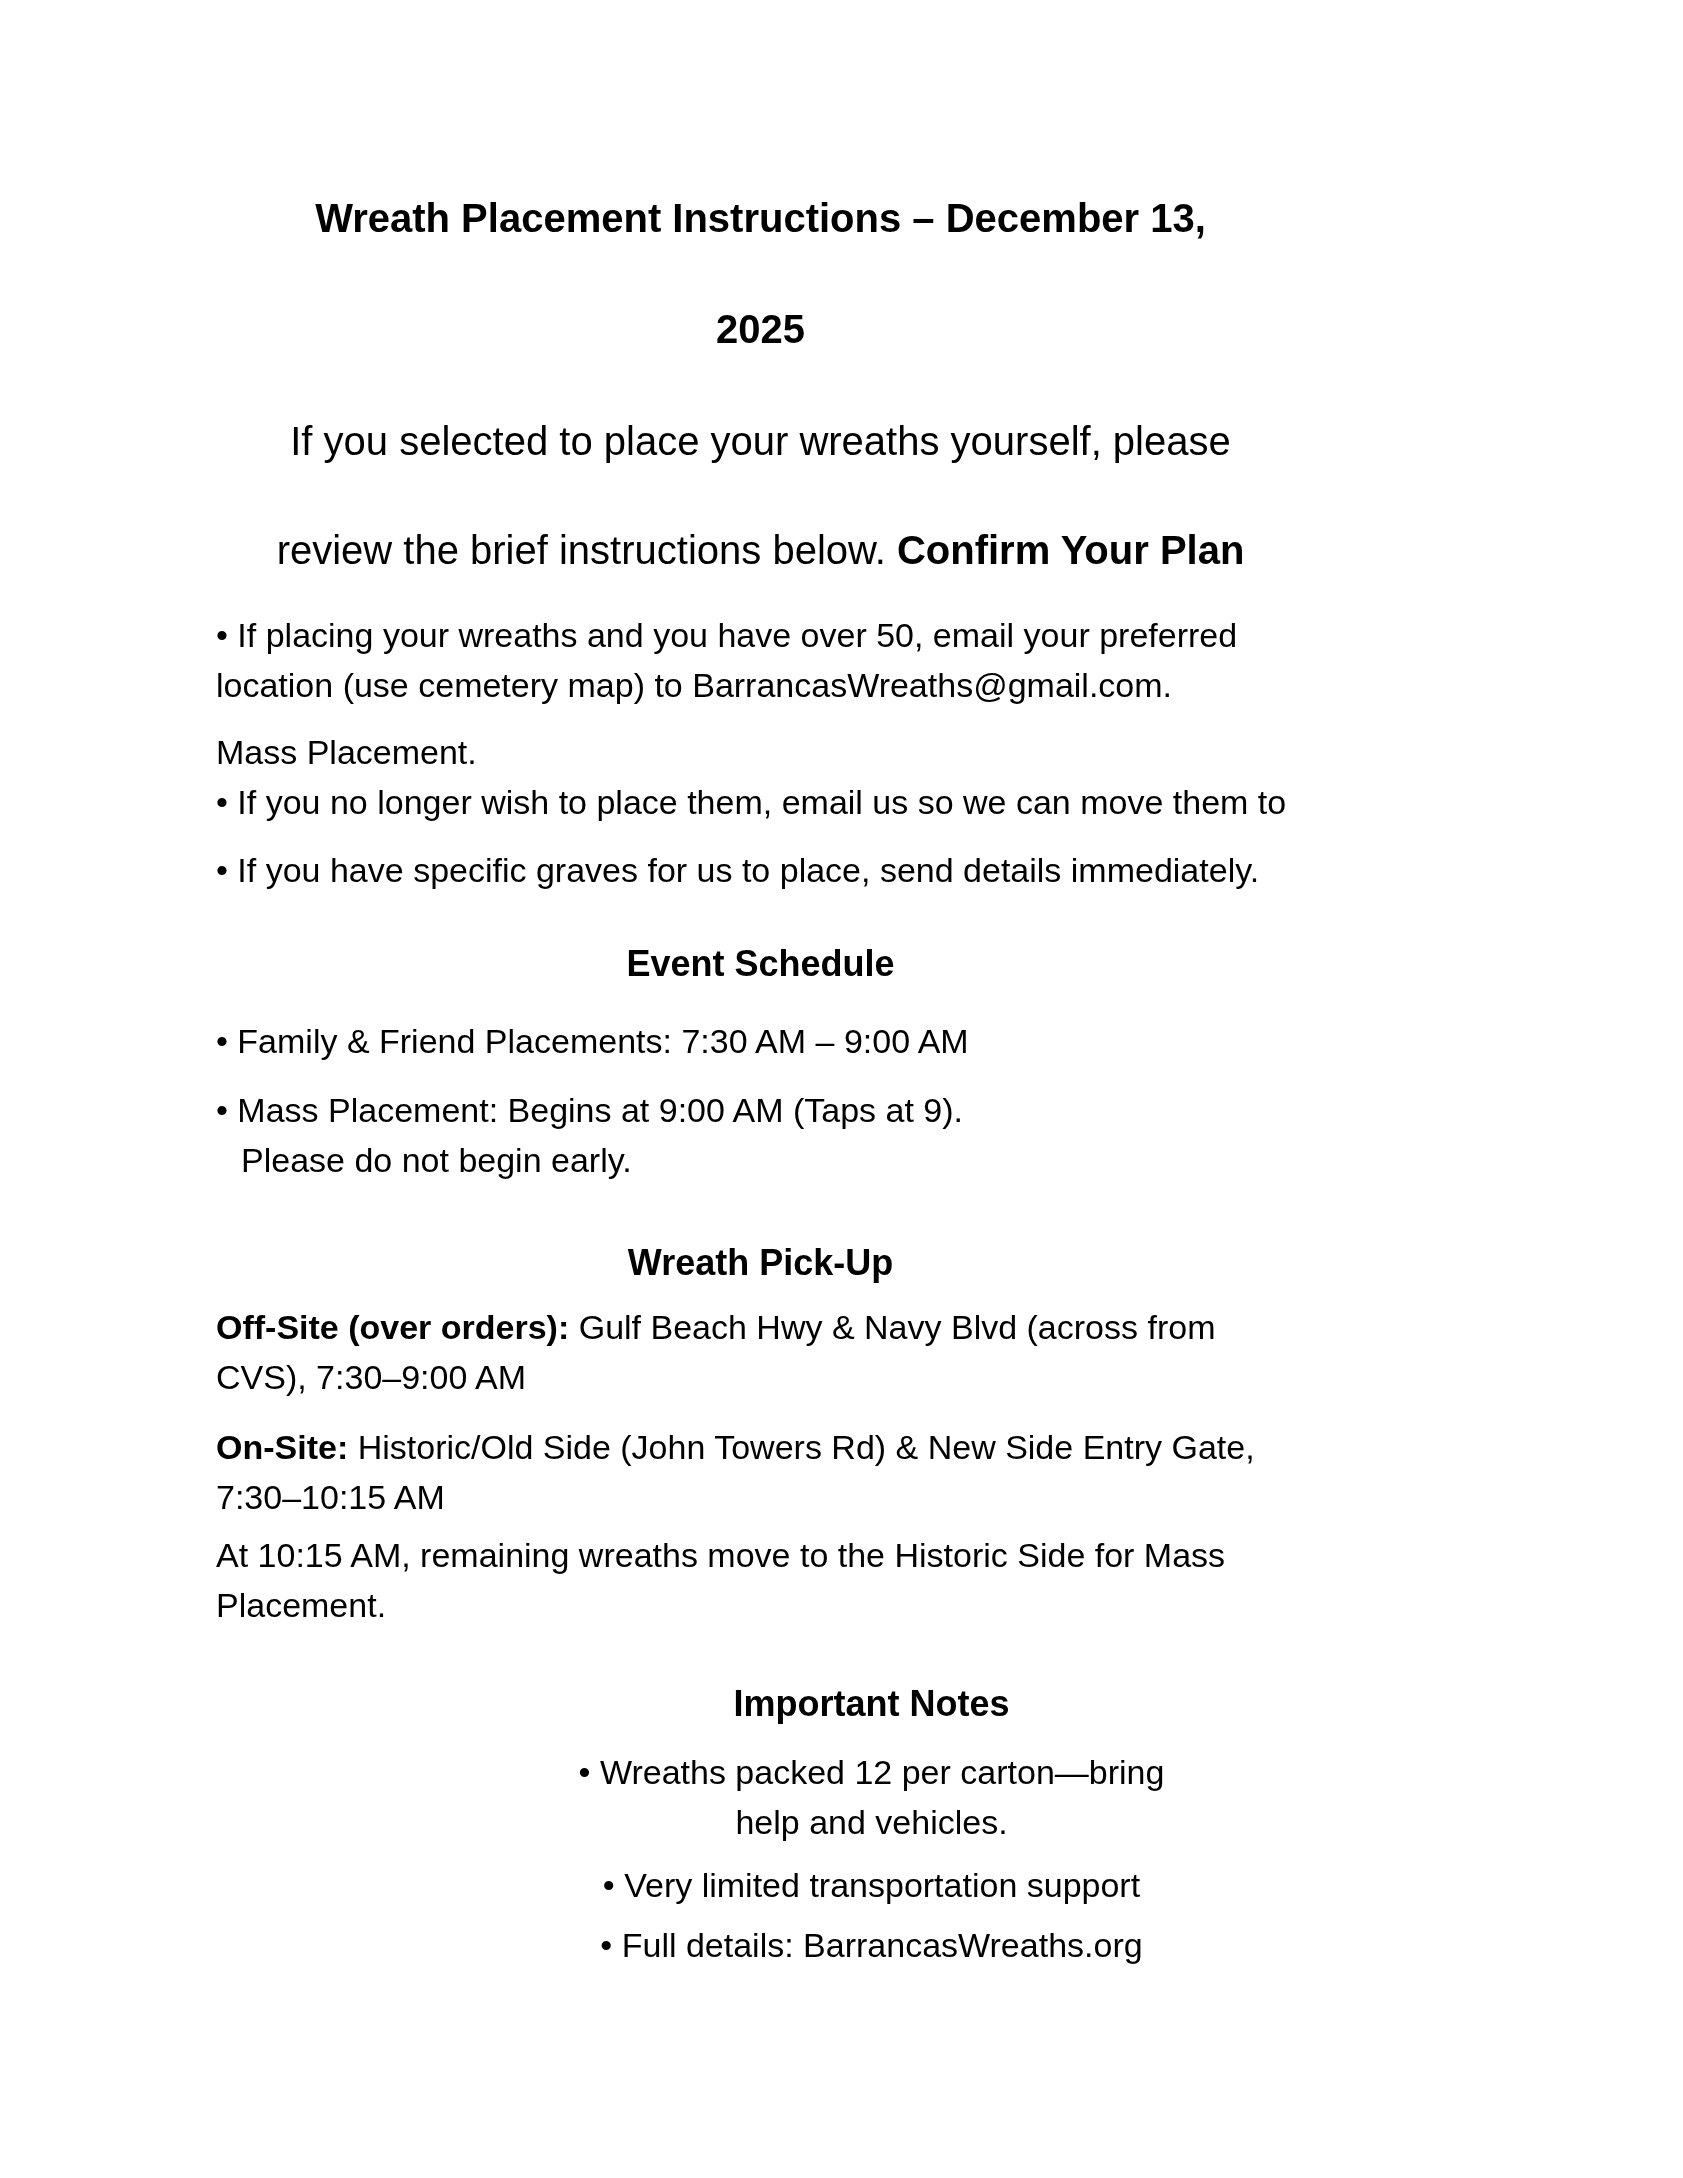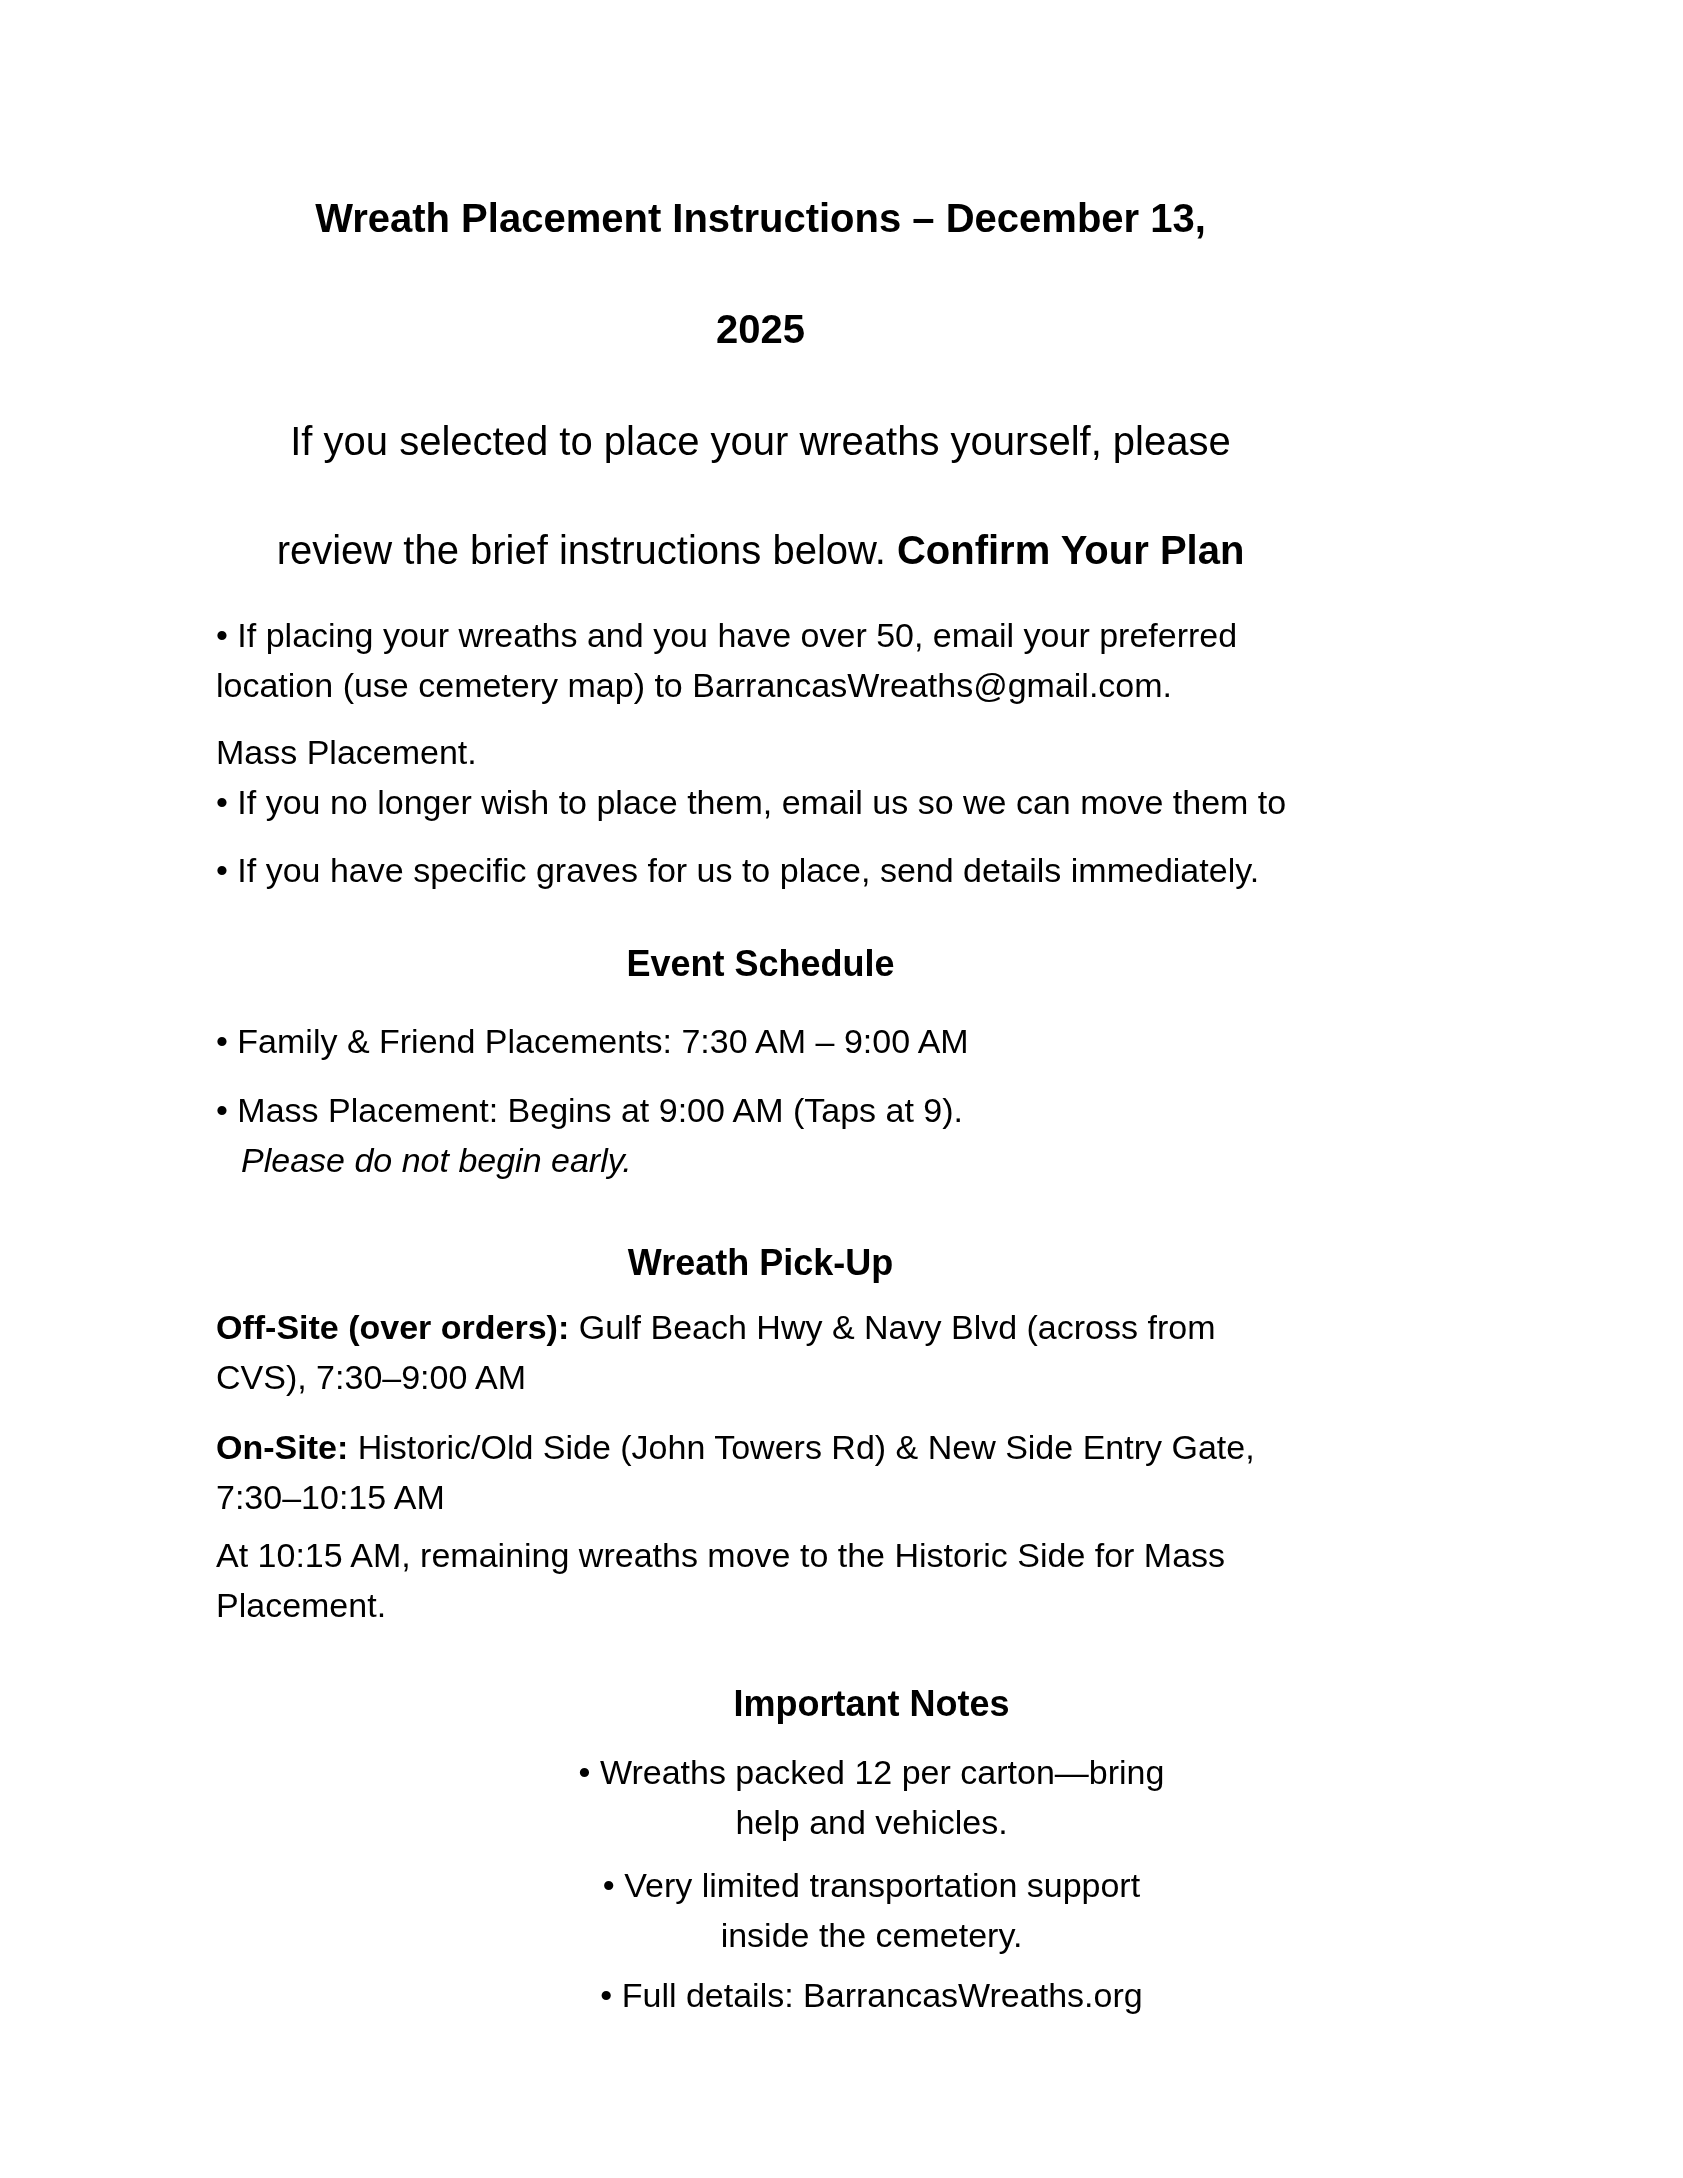--- a/index.html
+++ b/index.html
@@ -35,21 +35,21 @@
   .mt-es-b2 { margin-top: 19px; }
   .mt-wp-h { margin-top: 52px; }
   .mt-off { margin-top: 14px; }
   .mt-on { margin-top: 20px; }
   .mt-close { margin-top: 8px; }
   .mt-in-h { margin-top: 48px; }
   .mt-n1 { margin-top: 18px; }
   .mt-n2 { margin-top: 13px; }
   .mt-n3 { margin-top: 10px; }
 
-  .indent { padding-left: 25px; font-style: italic; }
+  .indent { padding-left: 25px; }
 </style>
 </head>
 <body>
 
 <div class="page">
 
   <div class="center-col">
     <div class="title">
       <div class="line">Wreath Placement Instructions – December 13,</div>
       <div class="line">2025</div>
@@ -101,21 +101,20 @@
 
   <div class="notes-col">
     <div class="heading mt-in-h">Important Notes</div>
 
     <div class="body-text mt-n1">
       <div class="line">• Wreaths packed 12 per carton—bring</div>
       <div class="line">help and vehicles.</div>
     </div>
     <div class="body-text mt-n2">
       <div class="line">• Very limited transportation support</div>
-      <div class="line">inside the cemetery.</div>
     </div>
     <div class="body-text mt-n3">
       <div class="line">• Full details: BarrancasWreaths.org</div>
     </div>
   </div>
 
 </div>
 
 
 </body></html>

